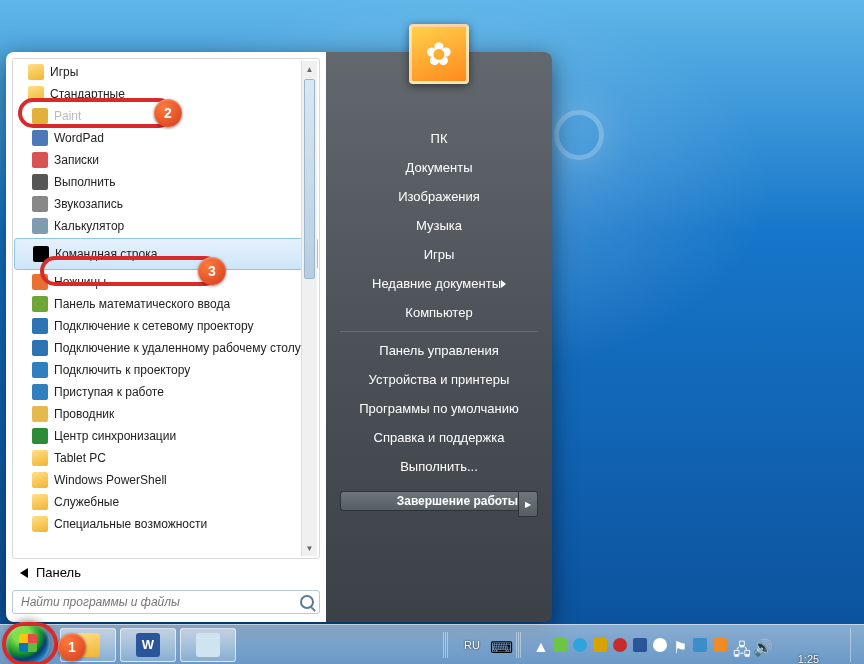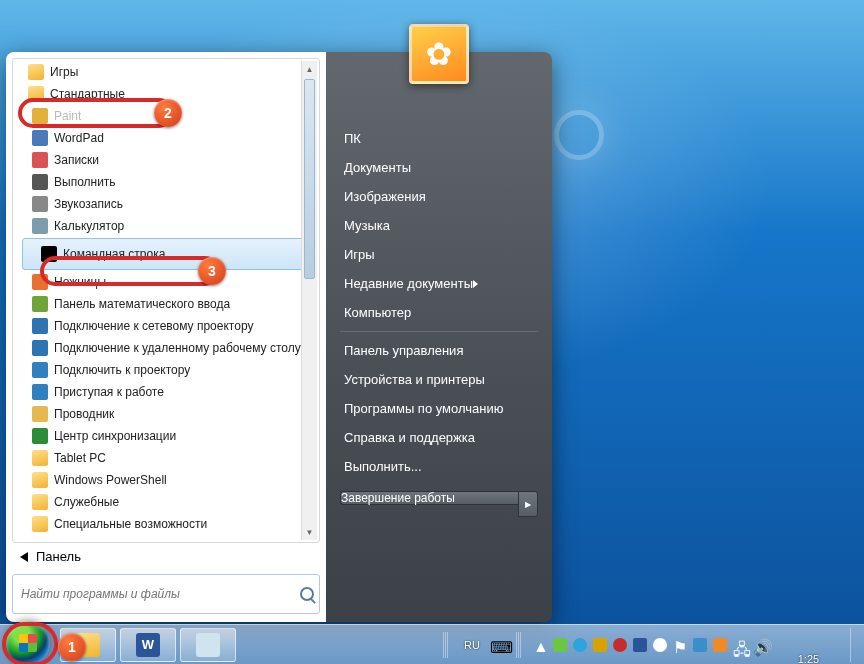--- a/index.html
+++ b/index.html
@@ -18,21 +18,21 @@
 .lang { color:#fff; font-size:11px; padding:2px 4px; text-shadow:0 0 2px #000; }
 .clock { color:#fff; font-size:11px; text-align:center; line-height:1.2; padding:0 8px; text-shadow:0 0 2px #000;margin-top:44px; }
 .startmenu { position:absolute; left:6px; bottom:42px; width:546px; height:570px; display:flex; border-radius:8px; overflow:visible; box-shadow:0 6px 24px rgba(0,0,0,.5); }
 .sm-left { width:320px; background:#fff; border-radius:8px 0 0 8px; padding:6px 6px 8px; display:flex; flex-direction:column; }
 .sm-right { flex:1; background:linear-gradient(180deg,#62686e,#4a5056 55%,#3b4147); border-radius:0 8px 8px 0; padding:72px 14px 10px; color:#fff; font-size:13px; position:relative; }
 .avatar { position:absolute; top:-28px; left:50%; transform:translateX(-50%); width:60px; height:60px; background:linear-gradient(160deg,#ffd04a,#ff8a1e); border:3px solid rgba(255,255,255,.6); border-radius:4px; box-shadow:0 2px 8px rgba(0,0,0,.5); display:flex; align-items:center; justify-content:center; }
 .avatar span { font-size:32px; }
 .prog-list { flex:1; overflow:hidden; position:relative; }
 .prog-list .scroll { position:absolute; inset:0; border:1px solid #d8d8d8; border-radius:3px; padding:2px 1px; }
 .pi { display:flex; align-items:center; height:22px; padding:0 4px; font-size:12px; color:#222; cursor:default; white-space:nowrap; gap:6px; }
-.pi.sel { background:linear-gradient(180deg,#e6f1fb,#cde6f9); border:1px solid #8ec4ea; border-radius:3px; height:32px; margin:1px 8px; }
+.pi.sel { background:linear-gradient(180deg,#e6f1fb,#cde6f9); border:1px solid #8ec4ea; border-radius:3px; height:32px; margin:1px 0; }
 .fico { width:16px; height:16px; background:linear-gradient(160deg,#ffe08a,#f0b431); border-radius:2px; flex-shrink:0; }
 .aico { width:16px; height:16px; background:#4e8cc7; border-radius:2px; flex-shrink:0; }
 .aico.cmd { background:#000; }
 .aico.np { background:#6dbde2; }
 .aico.wp { background:#4c79b7; }
 .aico.run { background:#555; }
 .aico.cal { background:#7f9cae; }
 .aico.sn { background:#d85454; }
 .aico.scis { background:#e87030; }
 .aico.mi { background:#6ea438; }
@@ -44,28 +44,28 @@
 .aico.sc { background:#2d8c3a; }
 .indent { padding-left:18px; }
 .indent2 { padding-left:14px; }
 .scrollbar { position:absolute; right:2px; top:2px; bottom:2px; width:16px; background:#f0f0f0; border-left:1px solid #ddd; }
 .thumb { position:absolute; left:2px; right:2px; top:18px; height:200px; background:linear-gradient(180deg,#dbe7f1,#b7cee0); border:1px solid #9cb8ce; border-radius:2px; }
 .sbtn { position:absolute; left:0; right:0; height:16px; display:flex; align-items:center; justify-content:center; font-size:8px; color:#666; }
 .sbtn.up { top:0; } .sbtn.dn { bottom:0; }
 .back-row { display:flex; align-items:center; gap:8px; padding:6px 8px 8px; font-size:13px; cursor:default; }
 .back-row .ba { width:0; height:0; border-top:5px solid transparent; border-bottom:5px solid transparent; border-right:8px solid #000; }
 .search { position:relative; margin-top:2px; }
-.search input { width:100%; height:40px; padding:0 34px 0 8px; font-size:12px; font-style:italic; color:#777; border:1px solid #b8c9d7; border-radius:3px; background:#fff; }
+.search input { width:100%; height:24px; padding:0 34px 0 8px; font-size:12px; font-style:italic; color:#777; border:1px solid #b8c9d7; border-radius:3px; background:#fff; }
 .sico { position:absolute; right:6px; top:50%; transform:translateY(-50%); width:14px; height:14px; border:2px solid #5b7a96; border-radius:50%; }
 .sico::after { content:""; position:absolute; width:6px; height:2px; background:#5b7a96; bottom:-3px; right:-4px; transform:rotate(45deg); }
-.sm-right .ri { padding:7px 4px; cursor:default; display:flex; align-items:center; justify-content:flex-start; }
+.sm-right .ri { padding:7px 4px; cursor:default; display:flex; align-items:center; justify-content:center; }
 .sm-right .ri .ar { width:0; height:0; border-top:4px solid transparent; border-bottom:4px solid transparent; border-left:5px solid #fff; }
 .sm-right .divider { height:1px; background:rgba(255,255,255,.15); margin:4px 0; }
 .shutdown { margin-top:10px; display:flex; }
-.shutdown .main { flex:1; height:14px; background:linear-gradient(180deg,#6e757b,#565d63); border:1px solid #2e3338; border-right:none; border-radius:3px 0 0 3px; display:flex; align-items:center; justify-content:flex-start; font-size:12px; }
+.shutdown .main { flex:1; height:20px; background:linear-gradient(180deg,#6e757b,#565d63); border:1px solid #2e3338; border-right:none; border-radius:3px 0 0 3px; display:flex; align-items:center; justify-content:flex-end; font-size:12px;font-weight:bold; }
 .shutdown .dd { width:20px; height:26px; background:linear-gradient(180deg,#6e757b,#565d63); border:1px solid #2e3338; border-radius:0 3px 3px 0; display:flex; align-items:center; justify-content:center; font-size:8px; }
 .callout { position:absolute; border:4px solid #d82a2a; border-radius:18px; pointer-events:none; }
 .c1 { left:2px; bottom:-2px; width:56px; height:44px; border-radius:24px; }
 .c2 { left:18px; top:98px; width:156px; height:30px; }
 .c3 { left:40px; top:256px; width:180px; height:30px; }
 .badge { position:absolute; width:28px; height:28px; border-radius:50%; background:radial-gradient(circle at 35% 30%,#ff7a3c,#d23a1c); color:#fff; font-weight:bold; display:flex; align-items:center; justify-content:center; font-size:14px; box-shadow:0 1px 3px rgba(0,0,0,.5),inset 0 1px 2px rgba(255,255,255,.4); }
 .b1 { left:58px; bottom:3px; }
 .b2 { left:154px; top:99px; }
 .b3 { left:198px; top:257px; }
 </style>

